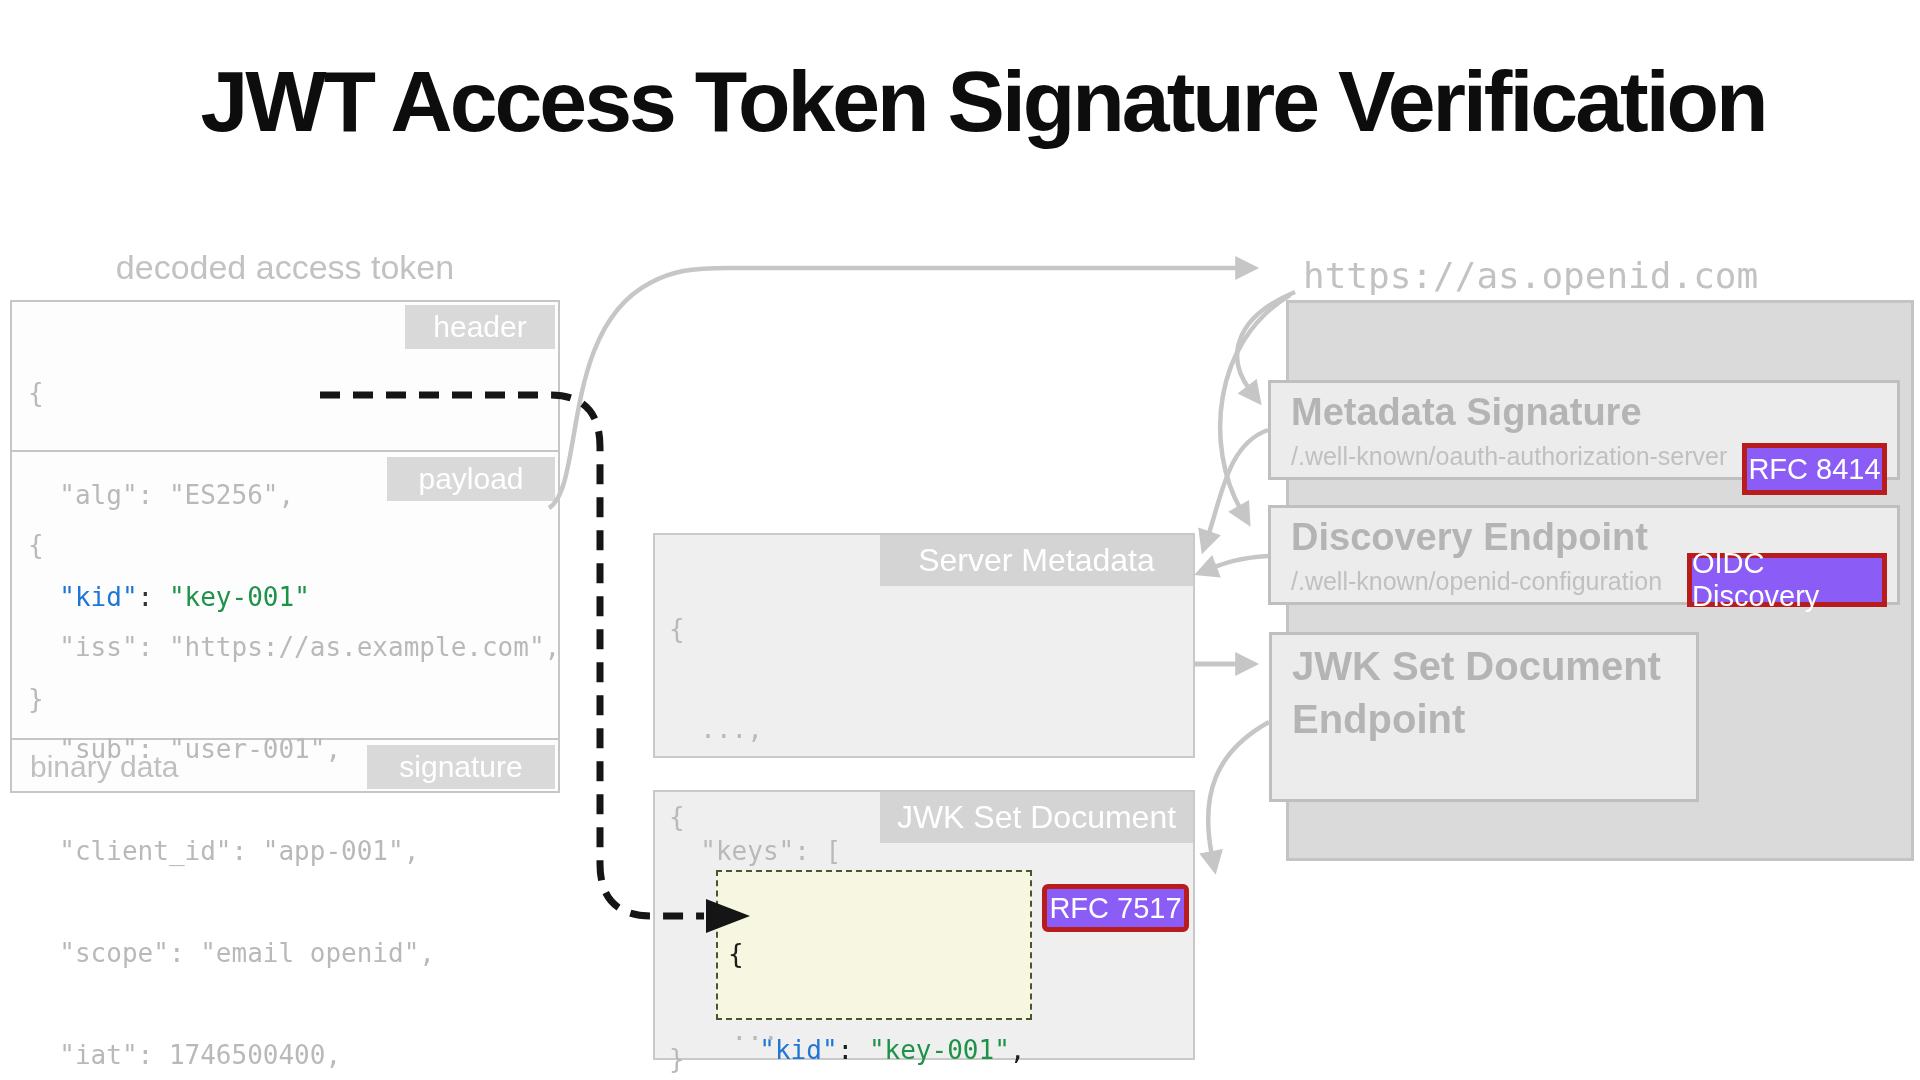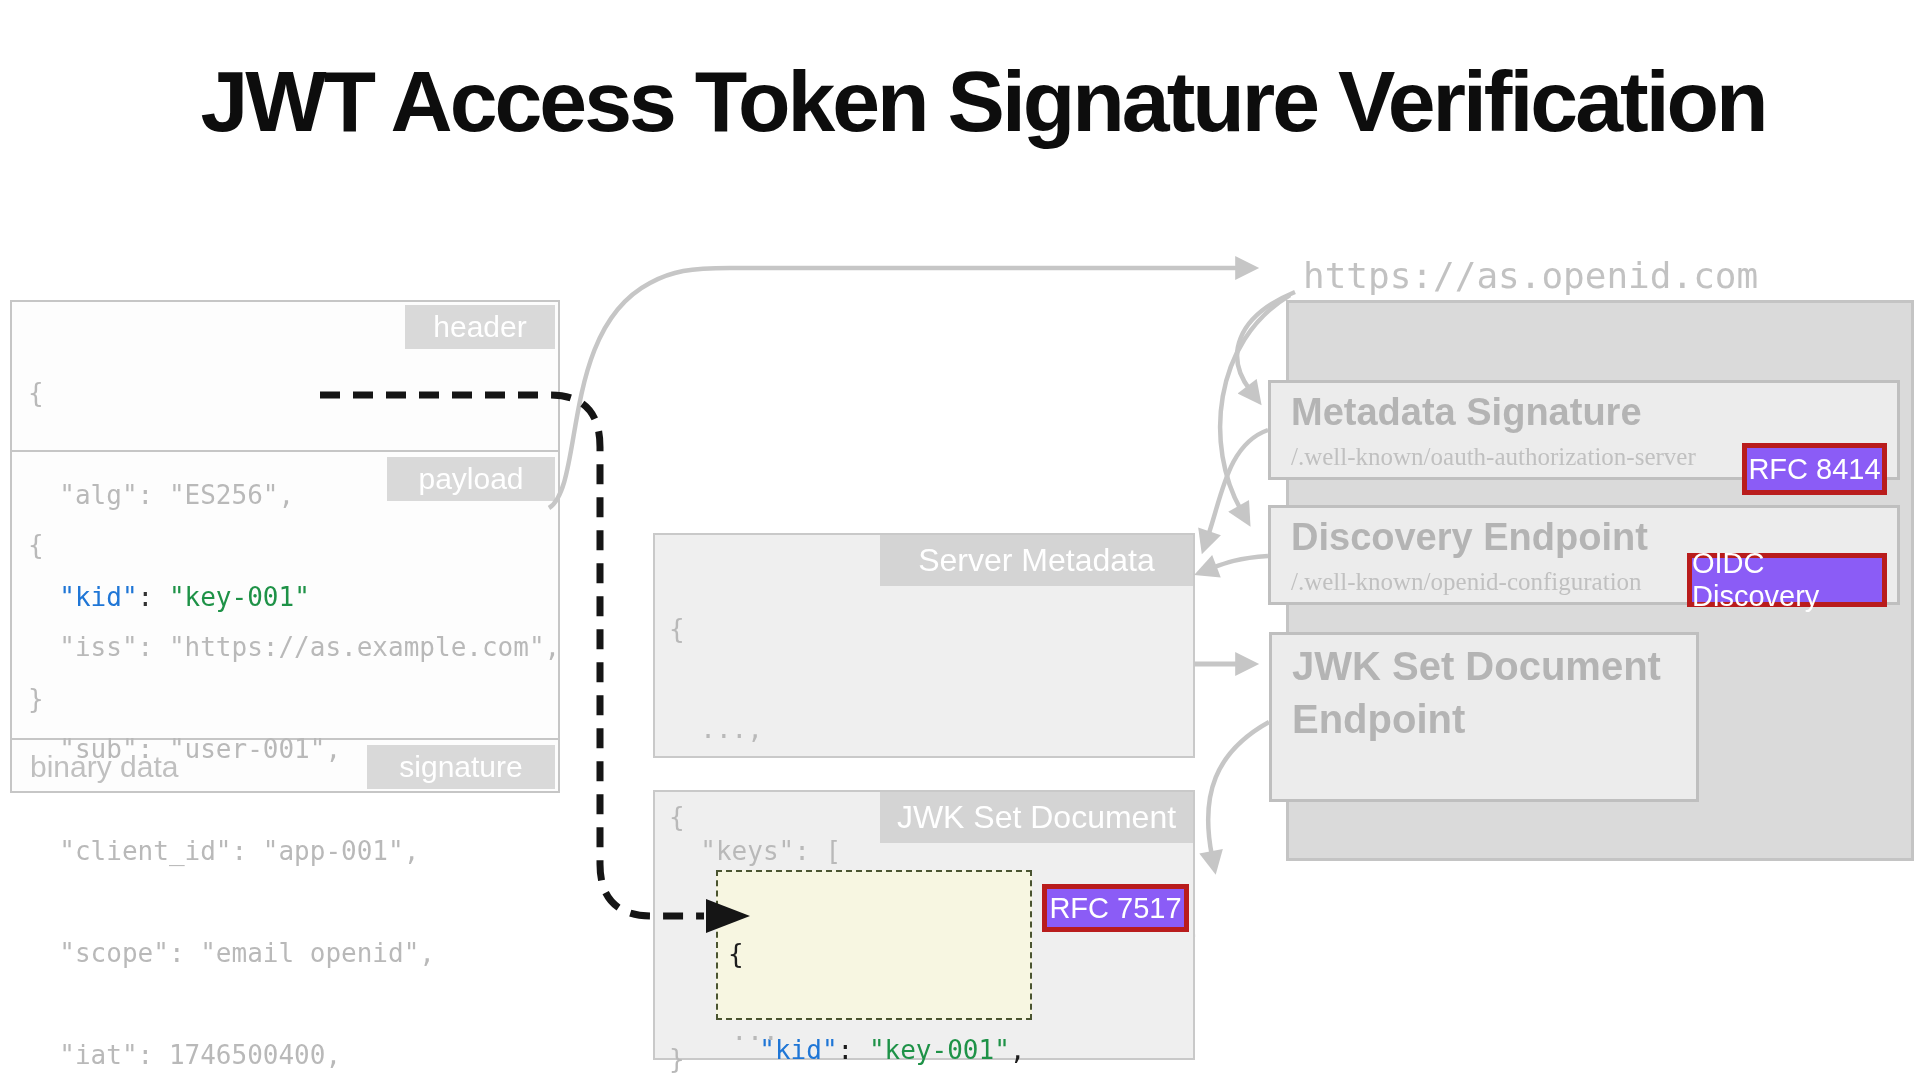--- a/index.html
+++ b/index.html
@@ -33,55 +33,56 @@
   .midbox{position:absolute;left:653px;width:542px;background:#efefef;
           border:2px solid #c9c9c9;box-sizing:border-box;}
   .mid-meta{top:533px;height:225px;}
   .mid-jwk{top:790px;height:270px;}
   .midtag{position:absolute;right:0;top:0;width:313px;height:51px;background:#d4d4d4;
           color:#fff;font-size:32px;display:flex;align-items:center;justify-content:center;}
   .midcode{position:absolute;left:14px;top:12px;font-family:"DejaVu Sans Mono",monospace;
            font-size:26px;line-height:33px;color:#b9b9b9;white-space:pre;}
   .badge{position:absolute;background:#8b5cf6;border:5px solid #b91c1c;color:#fff;
          font-size:29px;display:flex;align-items:center;justify-content:center;box-sizing:border-box;margin-top:32px;}
-  .badge-7517{right:4px;top:60px;width:147px;height:48px;}
+  .badge-7517{right:4px;top:60px;width:147px;height:48px;border-radius:6px;}
   .jline{position:absolute;left:14px;font-family:"DejaVu Sans Mono",monospace;font-size:26px;
          color:#b9b9b9;white-space:pre;height:34px;line-height:34px;}
   .hl{position:absolute;left:61px;top:78px;width:316px;height:150px;background:var(--highlight-bg);
       border:2px dashed var(--highlight-border);box-sizing:border-box;}
   .hl .code2{position:absolute;left:10px;top:2px;font-family:"DejaVu Sans Mono",monospace;
              font-size:26px;line-height:32px;color:#1c1c1c;white-space:pre;}
   
   .as-url{position:absolute;left:1303px;top:255px;font-family:"DejaVu Sans Mono",monospace;
           font-size:36px;color:#c2c2c2;white-space:nowrap;}
   .as-box{position:absolute;left:1286px;top:300px;width:628px;height:561px;background:#dadada;
           border:3px solid #c4c4c4;box-sizing:border-box;}
   .as-name{position:absolute;left:1286px;top:318px;width:628px;text-align:center;color:#fff;
            font-size:40px;font-weight:bold;}
   .ep{position:absolute;background:#ececec;border:3px solid #bfbfbf;box-sizing:border-box;}
   .ep1{left:1268px;top:380px;width:632px;height:100px;}
   .ep2{left:1268px;top:505px;width:632px;height:100px;}
   .ep3{left:1269px;top:632px;width:430px;height:170px;}
   .ep-title{position:absolute;left:20px;top:8px;font-size:38px;font-weight:bold;color:#b4b4b4;}
   .ep-title-2l{position:absolute;left:20px;top:5px;width:380px;font-size:40px;font-weight:bold;
                color:#b4b4b4;line-height:53px;}
-  .ep-path{position:absolute;left:20px;bottom:6px;font-family:Liberation Serif, serif;
+  .ep-path{position:absolute;left:20px;bottom:6px;font-family:Liberation Sans, sans-serif;
            font-size:25px;color:#c0c0c0;white-space:nowrap;}
   .badge-8414{right:10px;top:28px;width:145px;height:52px;}
   .badge-oidc{right:10px;top:13px;width:200px;height:54px;}
   
   svg.arrows{position:absolute;left:0;top:0;pointer-events:none;}
 </style>
 </head>
 <body>
 
 <div class="stage">
 
   <div class="title">JWT Access Token Signature Verification</div>
 
+  <div class="tok-label">decoded access token</div>
   <div class="tok-box">
     <div class="sec sec-header">
       <div class="code">
         <div class="cl">{</div>
         <div class="cl">  "alg": "ES256",</div>
         <div class="cl"><span>  </span><span class="kid">"kid"</span><span class="colon">: </span><span class="keyval">"key-001"</span></div>
         <div class="cl">}</div>
       </div>
       <div class="tag tag-header">header</div>
     </div>

